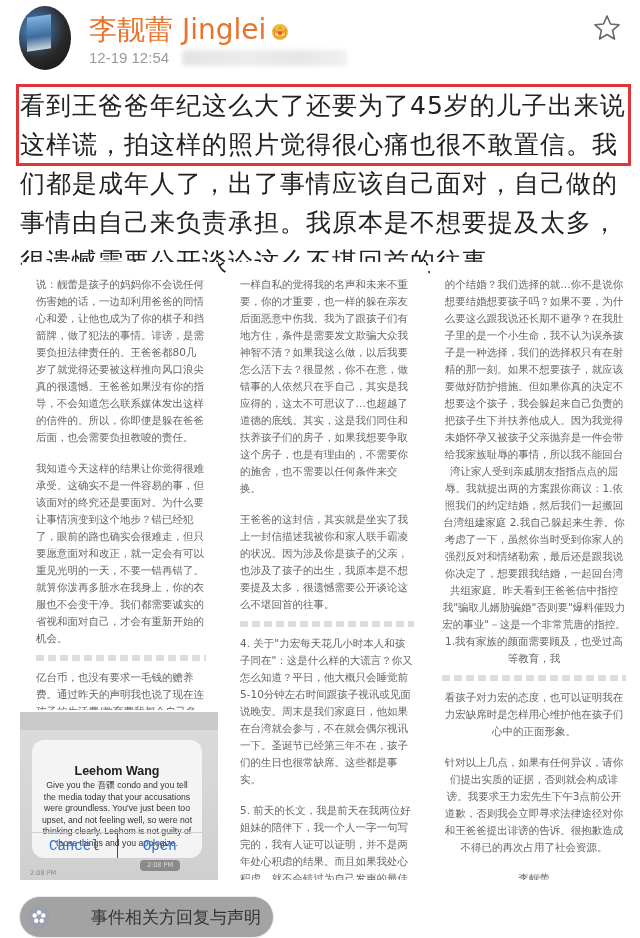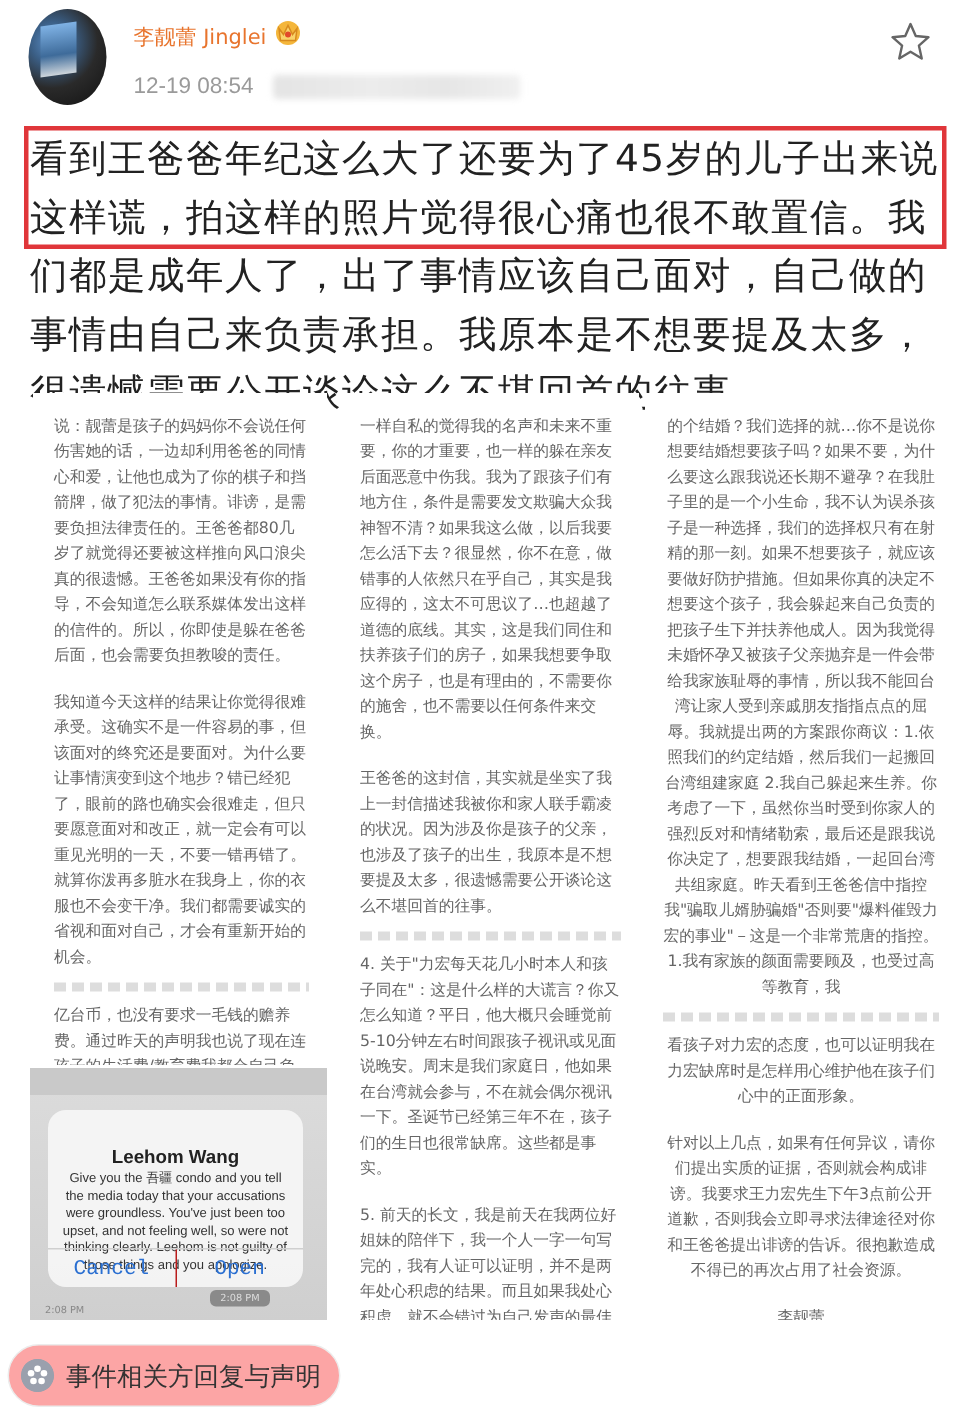--- a/index.html
+++ b/index.html
@@ -3,21 +3,21 @@
 <meta charset="utf-8">
 <style>
   * { box-sizing: border-box; margin: 0; padding: 0; }
   html, body { width: 640px; height: 938px; background: #ffffff; overflow: hidden; }
   body { font-family: "DejaVu Sans", "Liberation Sans", sans-serif; position: relative; color: #333; }
 
   .header { position: absolute; left: 0; top: 0; width: 640px; height: 80px; }
   .avatar { position: absolute; left: 19px; top: 6px; width: 52px; height: 64px; border-radius: 50%;
     background: radial-gradient(circle at 30% 35%, #5b8fc9 0%, #3b5f86 25%, #2a2a2a 55%, #111 100%); overflow: hidden; }
   .avatar .pic { position: absolute; left: 8px; top: 10px; width: 24px; height: 34px; background: linear-gradient(180deg,#7fb2e5,#3e6b9a 60%,#cfd6dc); transform: skewY(-8deg); }
-  .username { position: absolute; left: 89px; top: 11px; font-size: 14px; color: #e8742d; font-family: "DejaVu Sans", sans-serif; white-space: nowrap; }
+  .username { position: absolute; left: 89px; top: 11px; font-size: 28px; color: #e8742d; font-family: "DejaVu Sans", sans-serif; white-space: nowrap; }
   .crown { display: inline-block; width: 20px; height: 20px; margin-left: 4px; vertical-align: -2px; }
   .timestamp { position: absolute; left: 89px; top: 49px; font-size: 15px; color: #9a9a9a; font-family: "Liberation Sans", sans-serif; }
   .blurred-source { position: absolute; left: 182px; top: 50px; width: 165px; height: 16px; background: linear-gradient(90deg,#e4e4e4,#ececec 40%,#e6e6e6 70%,#f0f0f0); filter: blur(2px); border-radius: 3px; }
   .star-btn { position: absolute; left: 592px; top: 13px; width: 30px; height: 30px; }
 
   .main-text { position: absolute; left: 20px; top: 86px; width: 610px; font-size: 25px; line-height: 39px; color: #222;
     font-family: "DejaVu Sans", sans-serif; letter-spacing: 1px; }
   .highlight-box { position: absolute; left: 16px; top: 84px; width: 615px; height: 82px; border: 3px solid #e0363a; pointer-events: none; }
 
   .images { position: absolute; left: 10px; top: 262px; width: 630px; height: 618px; }
@@ -32,40 +32,40 @@
   .phone-bar { position: absolute; left: 0; top: 0; width: 198px; height: 18px; background: #c9c9c9; }
   .alert { position: absolute; left: 12px; top: 28px; width: 170px; height: 118px; background: rgba(245,245,245,0.96); border-radius: 12px; text-align: center; }
   .alert-title { font-size: 12.5px; font-weight: bold; color: #222; margin-top: 24px; font-family: "Liberation Sans", sans-serif; }
   .alert-msg { font-size: 8.7px; line-height: 11.5px; color: #333; padding: 2px 8px 0 8px; font-family: Liberation Sans, sans-serif; }
   .alert-btns { position: absolute; left: 0; bottom: 0; width: 170px; height: 26px; border-top: 1px solid #cfcfcf; display: flex; }
   .alert-btn { flex: 1; font-size: 14px; color: #2a6fd1; line-height: 26px; font-family: Liberation Mono, monospace; }
   .alert-btn + .alert-btn { border-left: 1px solid #b91c1c; }
   .msg-time { position: absolute; left: 120px; top: 148px; width: 40px; height: 11px; background: #8a8a8a; border-radius: 4px; font-size: 6.5px; color: #ddd; text-align: center; line-height: 11px; }
   .msg-time2 { position: absolute; left: 10px; top: 157px; font-size: 6.5px; color: #888; }
 
-  .topic-chip { position: absolute; left: 5px; top: 896px; height: 42px; padding: 0 12px 0 8px; border: 1px solid #ececec; border-radius: 21px;
-    display: flex; align-items: center; background: #fca5a5; }
+  .topic-chip { position: absolute; left: 19px; top: 896px; height: 42px; padding: 0 12px 0 8px; border: 1px solid #ececec; border-radius: 21px;
+    display: flex; align-items: center; background: #a3a3a3; gap: 33px; }
   .topic-icon { width: 22px; height: 22px; border-radius: 50%; background: #9aa0ad; position: relative; margin-right: 8px; }
   .topic-label { font-size: 17px; color: #333; font-family: "DejaVu Sans", sans-serif; }
 </style>
 </head>
 <body>
 
 <div class="header">
   <div class="avatar">
       <div class="pic"></div>
     </div>
   <div class="username">
     <span>李靓蕾 Jinglei</span><svg class="crown" viewBox="0 0 20 20">
       <circle cx="10" cy="11" r="8" fill="#f4b63b"></circle>
       <path d="M4 8 L7 12 L10 6 L13 12 L16 8 L15 16 L5 16 Z" fill="#f9d36a" stroke="#d78a1e" stroke-width="1"></path>
       <circle cx="10" cy="12" r="2" fill="#e24a2b"></circle>
     </svg>
   </div>
-  <div class="timestamp">12-19 08:54</div>
+  <div class="timestamp">12-19 12:54</div>
   <div class="blurred-source"></div>
   <svg class="star-btn" viewBox="0 0 30 30">
     <path d="M15 3 L18.5 11 L27 11.8 L20.6 17.4 L22.5 26 L15 21.5 L7.5 26 L9.4 17.4 L3 11.8 L11.5 11 Z" fill="none" stroke="#666" stroke-width="1.6" stroke-linejoin="round"></path>
   </svg>
 </div>
 
 <div class="main-text">
   <span>看到王爸爸年纪这么大了还要为了45岁的儿子出来说这样谎，拍这样的照片觉得很心痛也很不敢置信。</span><span>我们都是成年人了，出了事情应该自己面对，自己做的事情由自己来负责承担。我原本是不想要提及太多，很遗憾需要公开谈论这么不堪回首的往事。</span>
 </div>
 <div class="highlight-box"></div>

